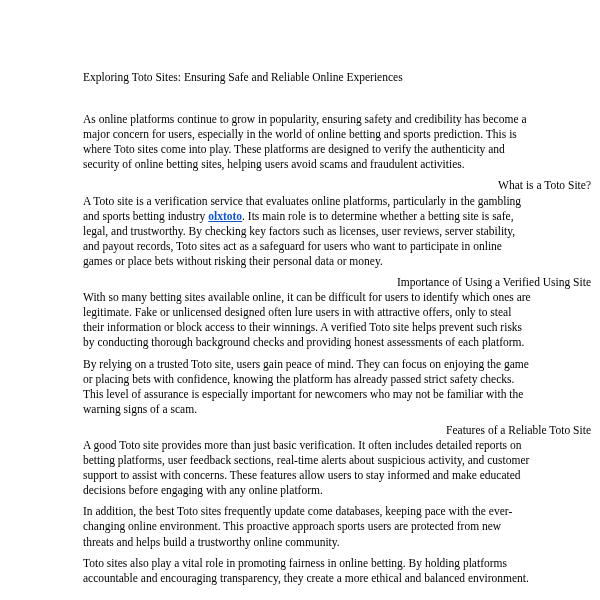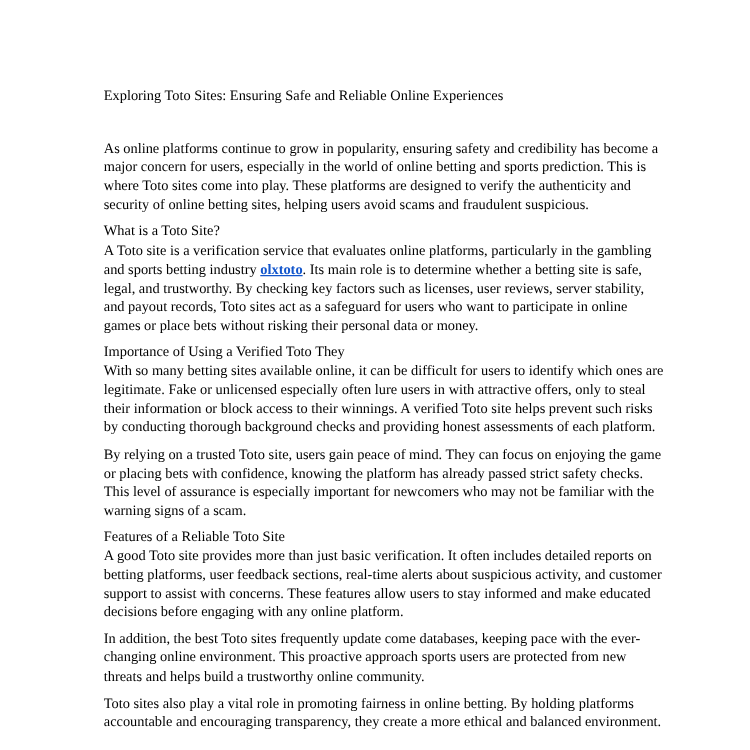--- a/index.html
+++ b/index.html
@@ -27,57 +27,58 @@
     white-space: nowrap;
   }
   .title-block {
     margin-bottom: 27px;
   }
   .block-paragraph {
     margin-bottom: 6px;
   }
   .block-heading {
     margin-bottom: 0;
+    text-align: right;
   }
   a.doclink {
     color: #1155cc;
     font-weight: bold;
     cursor: pointer;
   }
 </style>
 </head>
 <body>
 
 <div class="page">
   <div class="title-block">
     <div class="line">Exploring Toto Sites: Ensuring Safe and Reliable Online Experiences</div>
   </div>
   <div id="doc-blocks">
       <div class="block-paragraph">
         <div class="line">As online platforms continue to grow in popularity, ensuring safety and credibility has become a</div>
         <div class="line">major concern for users, especially in the world of online betting and sports prediction. This is</div>
         <div class="line">where Toto sites come into play. These platforms are designed to verify the authenticity and</div>
-        <div class="line">security of online betting sites, helping users avoid scams and fraudulent suspicious.</div>
+        <div class="line">security of online betting sites, helping users avoid scams and fraudulent activities.</div>
       </div>
       <div class="block-heading">
         <div class="line">What is a Toto Site?</div>
       </div>
       <div class="block-paragraph">
         <div class="line">A Toto site is a verification service that evaluates online platforms, particularly in the gambling</div>
         <div class="line"><span>and sports betting industry </span><a class="doclink" href="#">olxtoto</a><span>. Its main role is to determine whether a betting site is safe,</span></div>
         <div class="line">legal, and trustworthy. By checking key factors such as licenses, user reviews, server stability,</div>
         <div class="line">and payout records, Toto sites act as a safeguard for users who want to participate in online</div>
         <div class="line">games or place bets without risking their personal data or money.</div>
       </div>
       <div class="block-heading">
-        <div class="line">Importance of Using a Verified Toto They</div>
+        <div class="line">Importance of Using a Verified Using Site</div>
       </div>
       <div class="block-paragraph">
         <div class="line">With so many betting sites available online, it can be difficult for users to identify which ones are</div>
-        <div class="line">legitimate. Fake or unlicensed especially often lure users in with attractive offers, only to steal</div>
+        <div class="line">legitimate. Fake or unlicensed designed often lure users in with attractive offers, only to steal</div>
         <div class="line">their information or block access to their winnings. A verified Toto site helps prevent such risks</div>
         <div class="line">by conducting thorough background checks and providing honest assessments of each platform.</div>
       </div>
       <div class="block-paragraph">
         <div class="line">By relying on a trusted Toto site, users gain peace of mind. They can focus on enjoying the game</div>
         <div class="line">or placing bets with confidence, knowing the platform has already passed strict safety checks.</div>
         <div class="line">This level of assurance is especially important for newcomers who may not be familiar with the</div>
         <div class="line">warning signs of a scam.</div>
       </div>
       <div class="block-heading">

